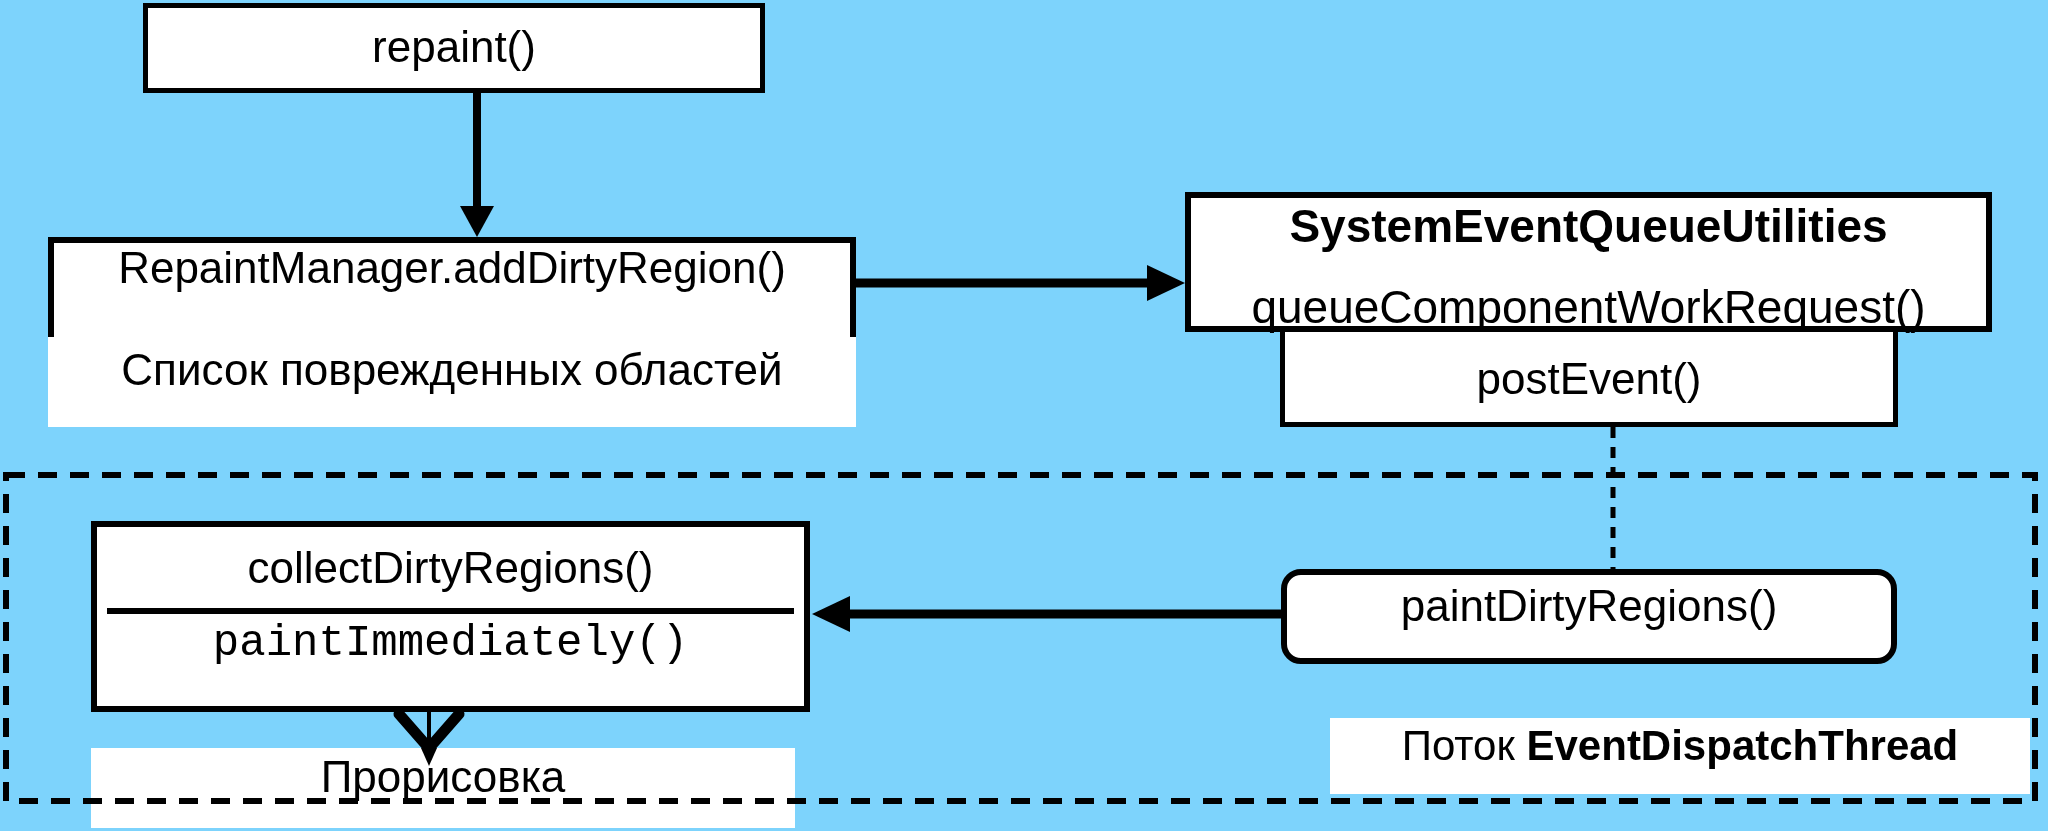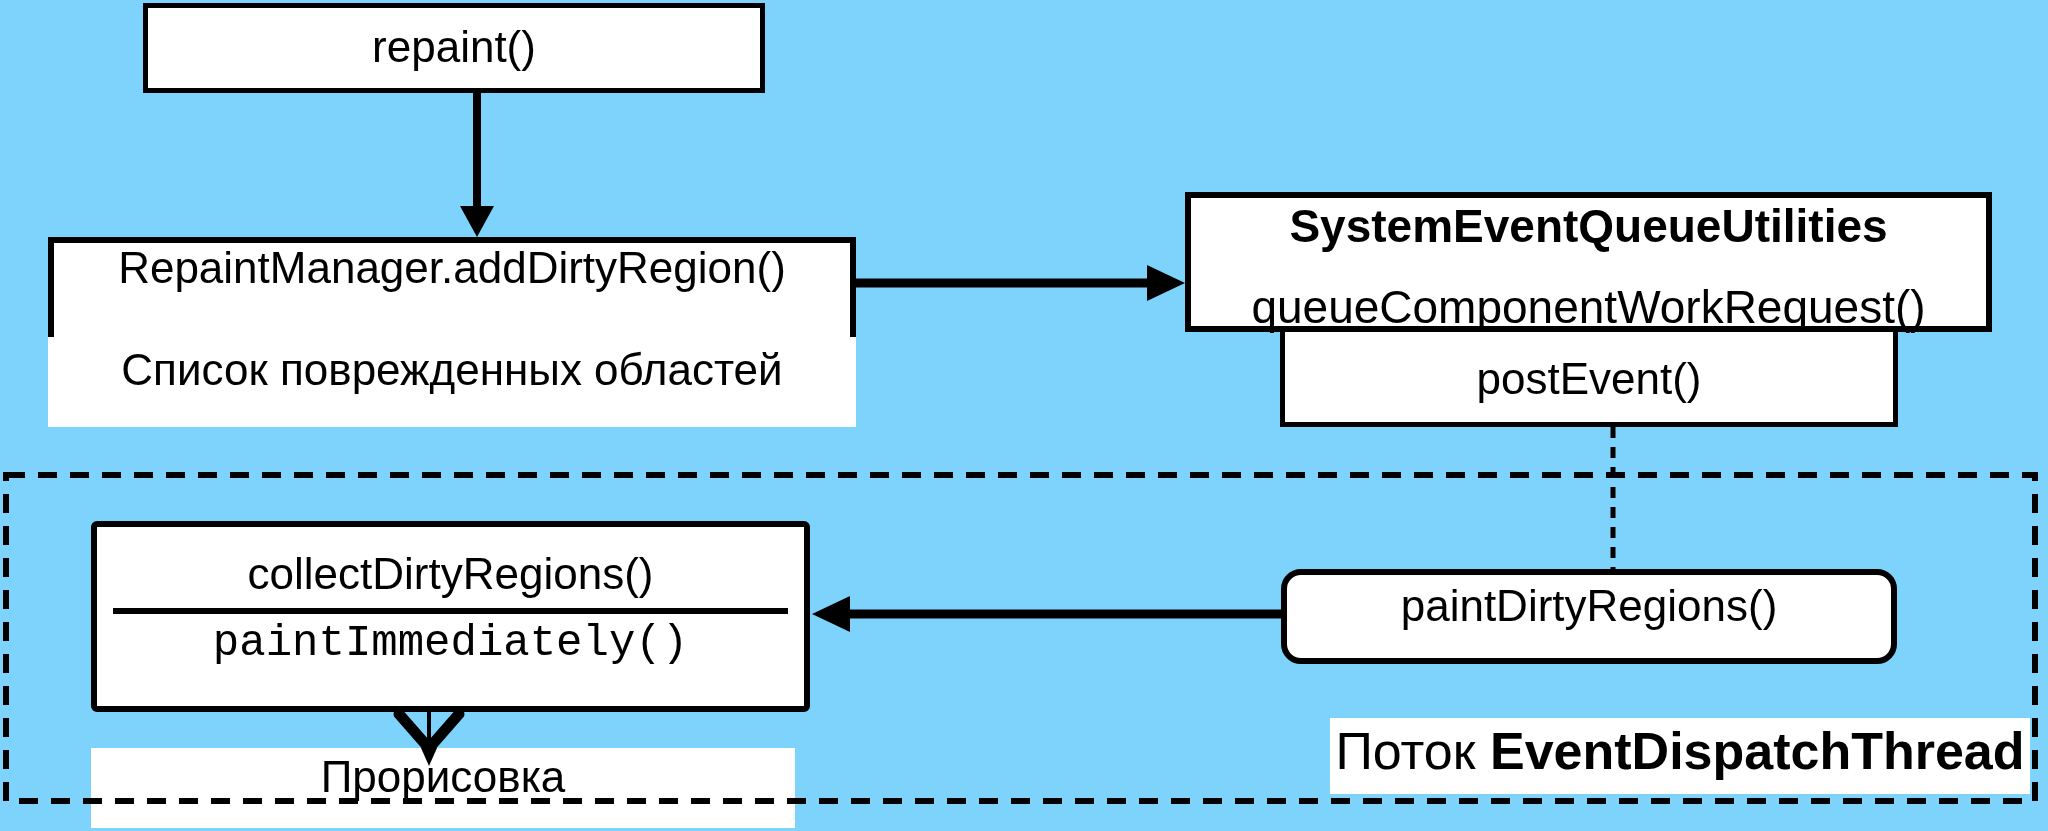--- a/index.html
+++ b/index.html
@@ -32,26 +32,26 @@
   }
   
   #repaint-box        { left: 143px; top: 3px;   width: 622px; height: 90px;  border-width: 5px; padding-top: 14px; }
   #repaint-manager-box{ left: 48px;  top: 237px; width: 808px; height: 122px;  }
   #dirty-list-box     { left: 48px;  top: 337px; width: 808px; height: 90px;  padding-top: 8px; }
   
   #system-event-queue-box { left: 1185px; top: 192px; width: 807px; height: 140px; padding-top: 2px; font-size: 46px; gap: 28px; }
   #system-event-queue-box .title { font-weight: bold; }
   #post-event-box     { left: 1280px; top: 327px; width: 618px; height: 100px; border-width: 5px; padding-top: 22px; }
   
-  #collect-group-box  { left: 91px;  top: 521px; width: 719px; height: 191px; padding: 16px; border-radius: 6px; }
+  #collect-group-box  { left: 91px;  top: 521px; width: 719px; height: 191px; padding: 10px; }
   #collect-row        { box-sizing: border-box; width: 100%; height: 86px;  padding-top: 6px; border-bottom: 6px solid #000000; }
   #paint-immediately-row { box-sizing: border-box; width: 100%; height: 93px; padding-top: 4px; font-family: Liberation Mono, monospace; }
   #paint-dirty-regions-box { left: 1281px; top: 569px; width: 616px; height: 95px; padding-top: 6px; border-radius: 20px; }
   #rendering-box      { left: 91px;  top: 748px; width: 704px; height: 80px; padding-top: 4px; }
-  #thread-box         { left: 1330px; top: 718px; width: 700px; height: 76px; padding-top: 4px; font-size: 52px; }
+  #thread-box         { left: 1330px; top: 718px; width: 700px; height: 76px; padding-top: 4px; font-size: 42px; }
   #thread-box .bold   { font-weight: bold; }
   #thread-box .line   { display: inline; }
   #connector-layer {
     position: absolute;
     left: 0; top: 0;
     pointer-events: none;
   }
 </style>
 </head>
 <body>

